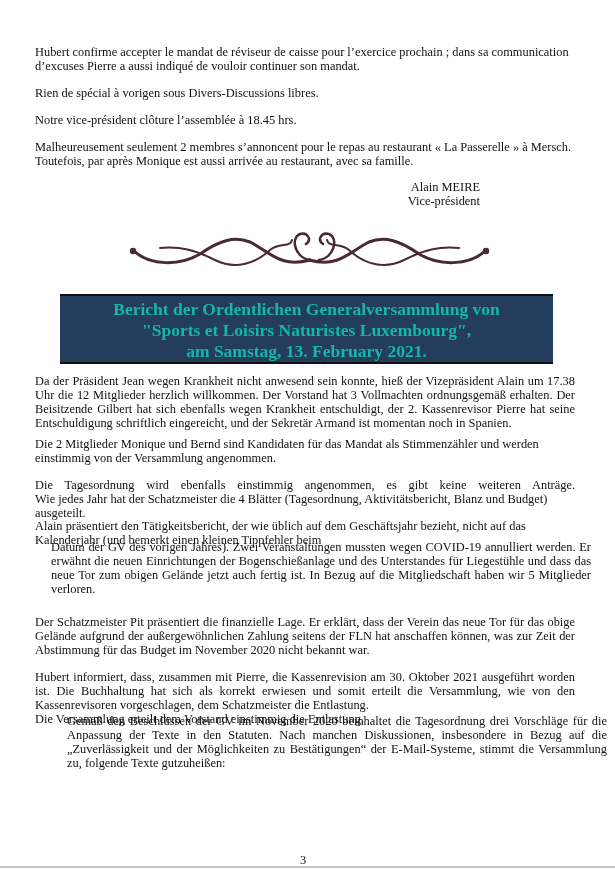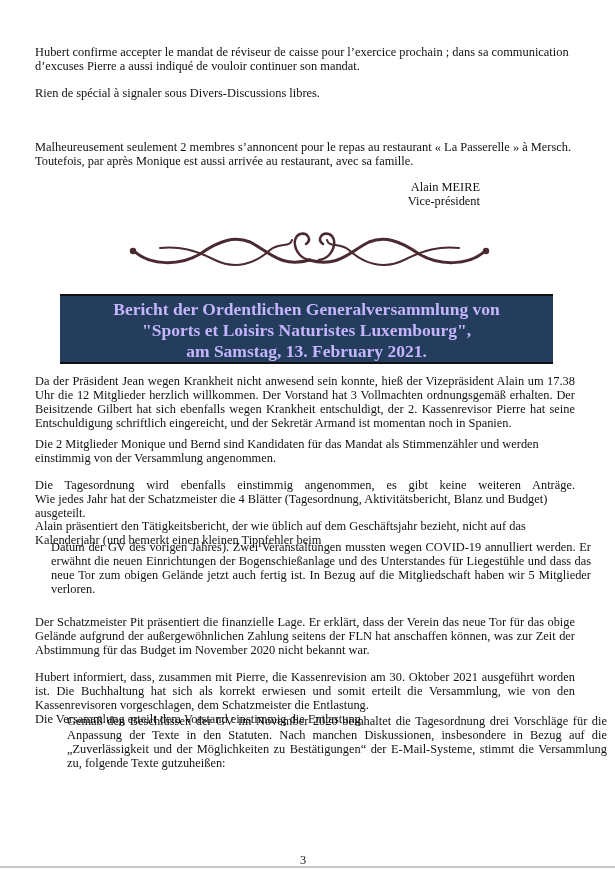--- a/index.html
+++ b/index.html
@@ -8,40 +8,43 @@
     .page { position: absolute; left: 0; top: 0; width: 565px; height: 869px; }
     .text { position: absolute; left: 35px; width: 540px; font-size: 12.4px; line-height: 14px; }
     .text p { margin: 0; }
     .justify { text-align: justify; }
     .sig { position: absolute; top: 180px; font-size: 12.4px; line-height: 14px; }
     .sig.left { left: 35px; text-align: left; }
     .sig.right { right: 85px; text-align: right; }
     .ornament { position: absolute; left: 120px; top: 228px; width: 375px; height: 50px; }
     .banner { position: absolute; left: 60px; top: 294px; width: 493px; height: 70px;
               background: #243d5c; border-top: 2px solid #111; border-bottom: 2px solid #111;
-              color: #c4b5fd; font-weight: bold; text-align: center;
+              color: #14b8a6; font-weight: bold; text-align: center;
               font-size: 17.5px; line-height: 21px; padding-top: 3px; box-sizing: border-box; }
     .banner span { display: block; }
     .list-item { position: absolute; left: 53px; top: 783px; font-style: italic;
                  font-size: 12.4px; line-height: 14px; }
     .list-item .marker { display: inline-block; width: 30px; }
     .list-item .indent { padding-left: 30px; }
     .page-number { position: absolute; left: 300px; top: 853px; font-size: 12.4px; }
     .bottom-rule { position: absolute; left: 0; top: 866px; width: 615px; height: 2px; background: #c8c8c8; }
   </style>
 </head>
 <body>
 
 <div class="page">
 
   <div class="text" style="top:45px;">
     <p>Hubert confirme accepter le mandat de réviseur de caisse pour l’exercice prochain ; dans sa communication d’excuses Pierre a aussi indiqué de vouloir continuer son mandat.</p>
   </div>
   <div class="text" style="top:86px;">
-    <p>Rien de spécial à signaler sous Divers-Discussions libres.</p>
+    <p>Rien de spécial à vorigen sous Divers-Discussions libres.</p>
+  </div>
+  <div class="text" style="top:113px;">
+    <p>Notre vice-président clôture l’assemblée à 18.45 hrs.</p>
   </div>
   <div class="text" style="top:140px;">
     <p>Malheureusement seulement 2 membres s’annoncent pour le repas au restaurant « La Passerelle » à Mersch. Toutefois, par après Monique est aussi arrivée au restaurant, avec sa famille.</p>
   </div>
 
   <div class="sig right">
     <div>Alain MEIRE</div>
     <div>Vice-président</div>
   </div>
 

